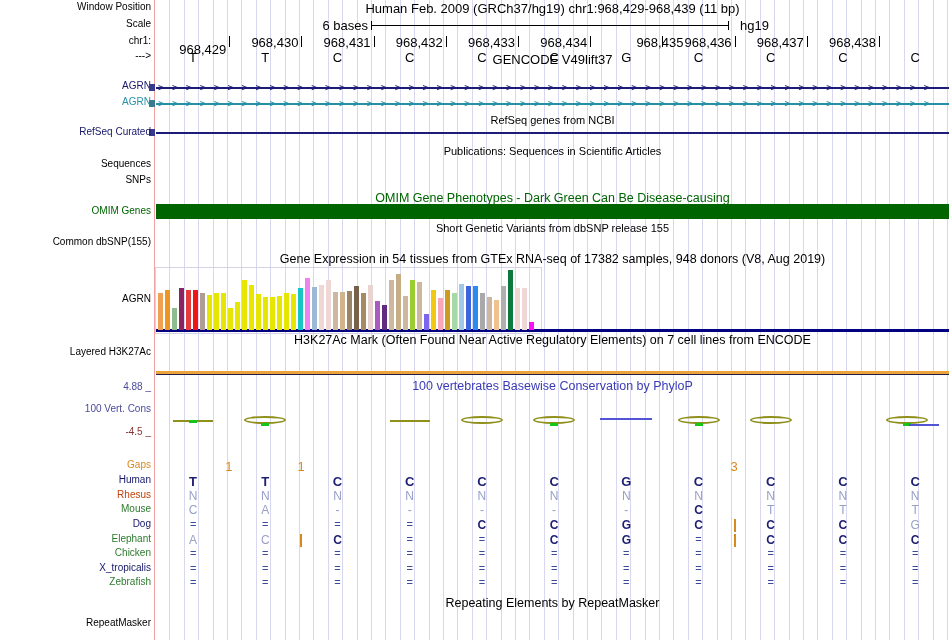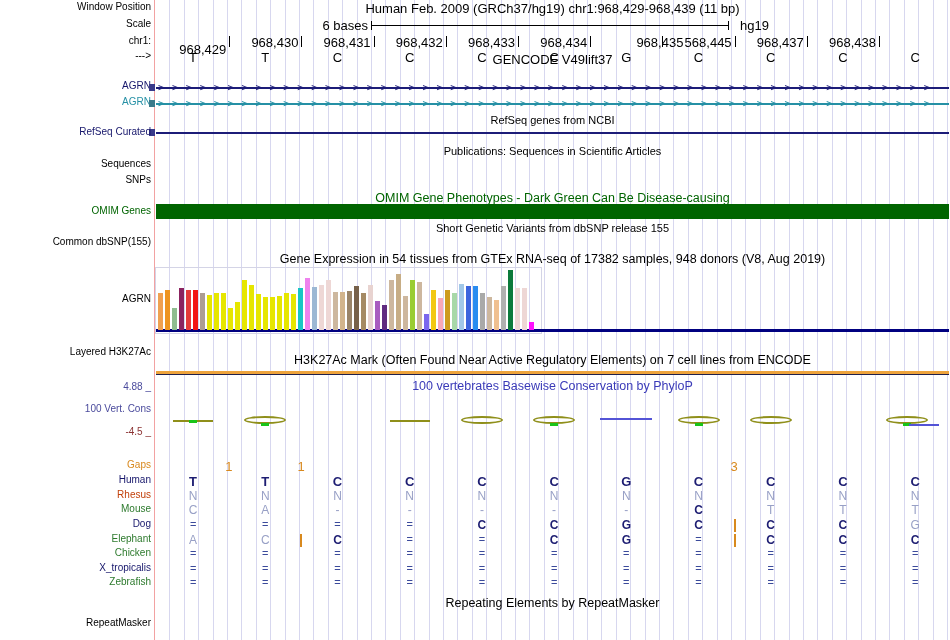--- a/index.html
+++ b/index.html
@@ -66,21 +66,21 @@
   <div style="position:absolute;top:204px;left:156px;width:793px;height:15px;background:#006400;"></div>
 
   <div class="ctitle s11" style="top:222px;">Short Genetic Variants from dbSNP release 155</div>
   <div class="lbl" style="top:236px;">Common dbSNP(155)</div>
 
   <div class="ctitle s12" style="top:252px;">Gene Expression in 54 tissues from GTEx RNA-seq of 17382 samples, 948 donors (V8, Aug 2019)</div>
   <div class="lbl" style="top:293px;">AGRN</div>
   <div class="gtex-panel"></div>
   <div style="position:absolute;top:329px;left:156px;width:793px;height:3px;background:#000080;"></div>
 
-  <div class="ctitle s12" style="top:353px;">H3K27Ac Mark (Often Found Near Active Regulatory Elements) on 7 cell lines from ENCODE</div>
+  <div class="ctitle s12" style="top:333px;">H3K27Ac Mark (Often Found Near Active Regulatory Elements) on 7 cell lines from ENCODE</div>
   <div class="lbl" style="top:346px;">Layered H3K27Ac</div>
   <div style="position:absolute;top:371px;left:156px;width:793px;height:3px;background:#eda33c;"></div>
   <div style="position:absolute;top:374px;left:156px;width:793px;height:1px;background:#20204a;"></div>
 
   <div class="ctitle s12 blue" style="top:379px;">100 vertebrates Basewise Conservation by PhyloP</div>
   <div class="lbl slate" style="top:381px;">4.88 _</div>
   <div class="lbl slate" style="top:403px;">100 Vert. Cons</div>
   <div class="lbl maroon" style="top:426px;">-4.5 _</div>
 
   <div class="lbl orange" style="top:459px;">Gaps</div>
@@ -95,21 +95,21 @@
     <div class="postext" style="left: 270.6px; top: 35px; position: absolute;">968,431</div>
     <div class="tick" style="left: 445.8px; top: 36px; position: absolute;"></div>
     <div class="postext" style="left: 342.8px; top: 35px; position: absolute;">968,432</div>
     <div class="tick" style="left: 518px; top: 36px; position: absolute;"></div>
     <div class="postext" style="left: 415px; top: 35px; position: absolute;">968,433</div>
     <div class="tick" style="left: 590.2px; top: 36px; position: absolute;"></div>
     <div class="postext" style="left: 487.2px; top: 35px; position: absolute;">968,434</div>
     <div class="tick" style="left: 662.4px; top: 36px; position: absolute;"></div>
     <div class="postext" style="left: 559.4px; top: 35px; position: absolute; margin-left: 24px;">968,435</div>
     <div class="tick" style="left: 734.6px; top: 36px; position: absolute;"></div>
-    <div class="postext" style="left: 631.6px; top: 35px; position: absolute;">568,445</div>
+    <div class="postext" style="left: 631.6px; top: 35px; position: absolute;">968,436</div>
     <div class="tick" style="left: 806.8px; top: 36px; position: absolute;"></div>
     <div class="postext" style="left: 703.8px; top: 35px; position: absolute;">968,437</div>
     <div class="tick" style="left: 879px; top: 36px; position: absolute;"></div>
     <div class="postext" style="left: 776px; top: 35px; position: absolute;">968,438</div>
     <div class="seqch" style="left: 193.1px; top: 50px; position: absolute;">T</div>
     <div class="seqch" style="left: 265.3px; top: 50px; position: absolute;">T</div>
     <div class="seqch" style="left: 337.5px; top: 50px; position: absolute;">C</div>
     <div class="seqch" style="left: 409.7px; top: 50px; position: absolute;">C</div>
     <div class="seqch" style="left: 481.9px; top: 50px; position: absolute;">C</div>
     <div class="seqch" style="left: 554.1px; top: 50px; position: absolute;">C</div>

